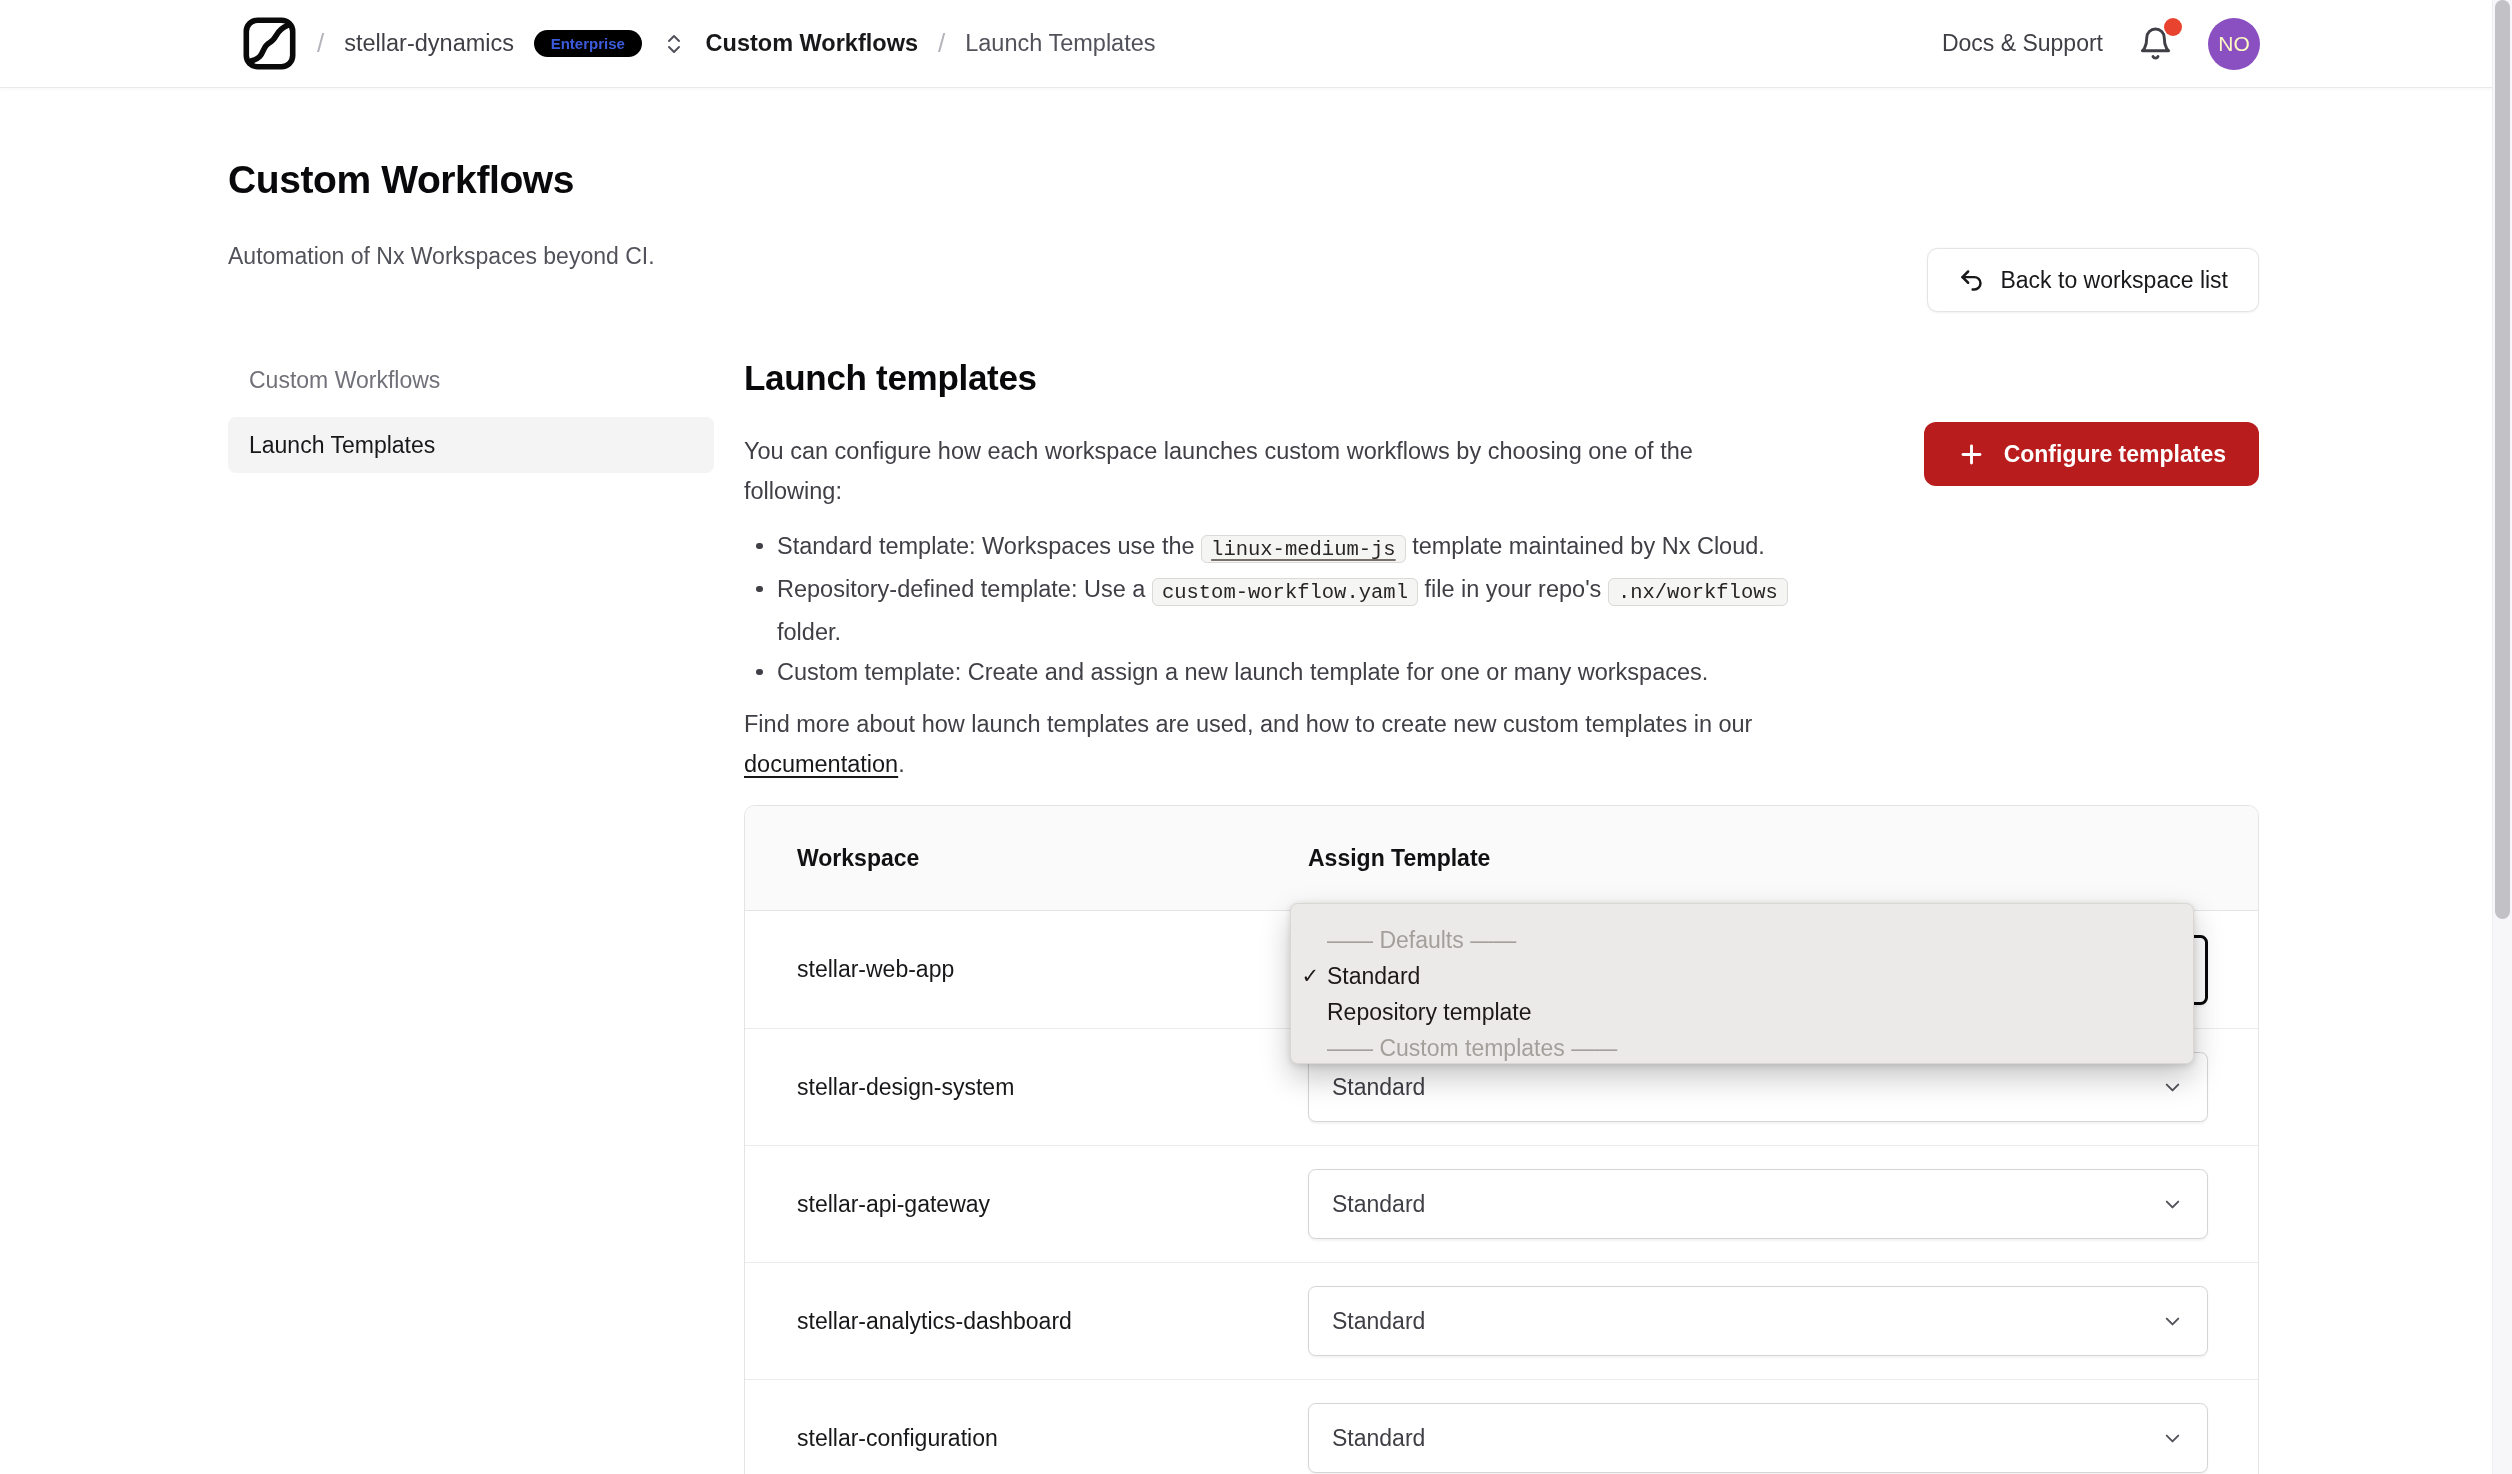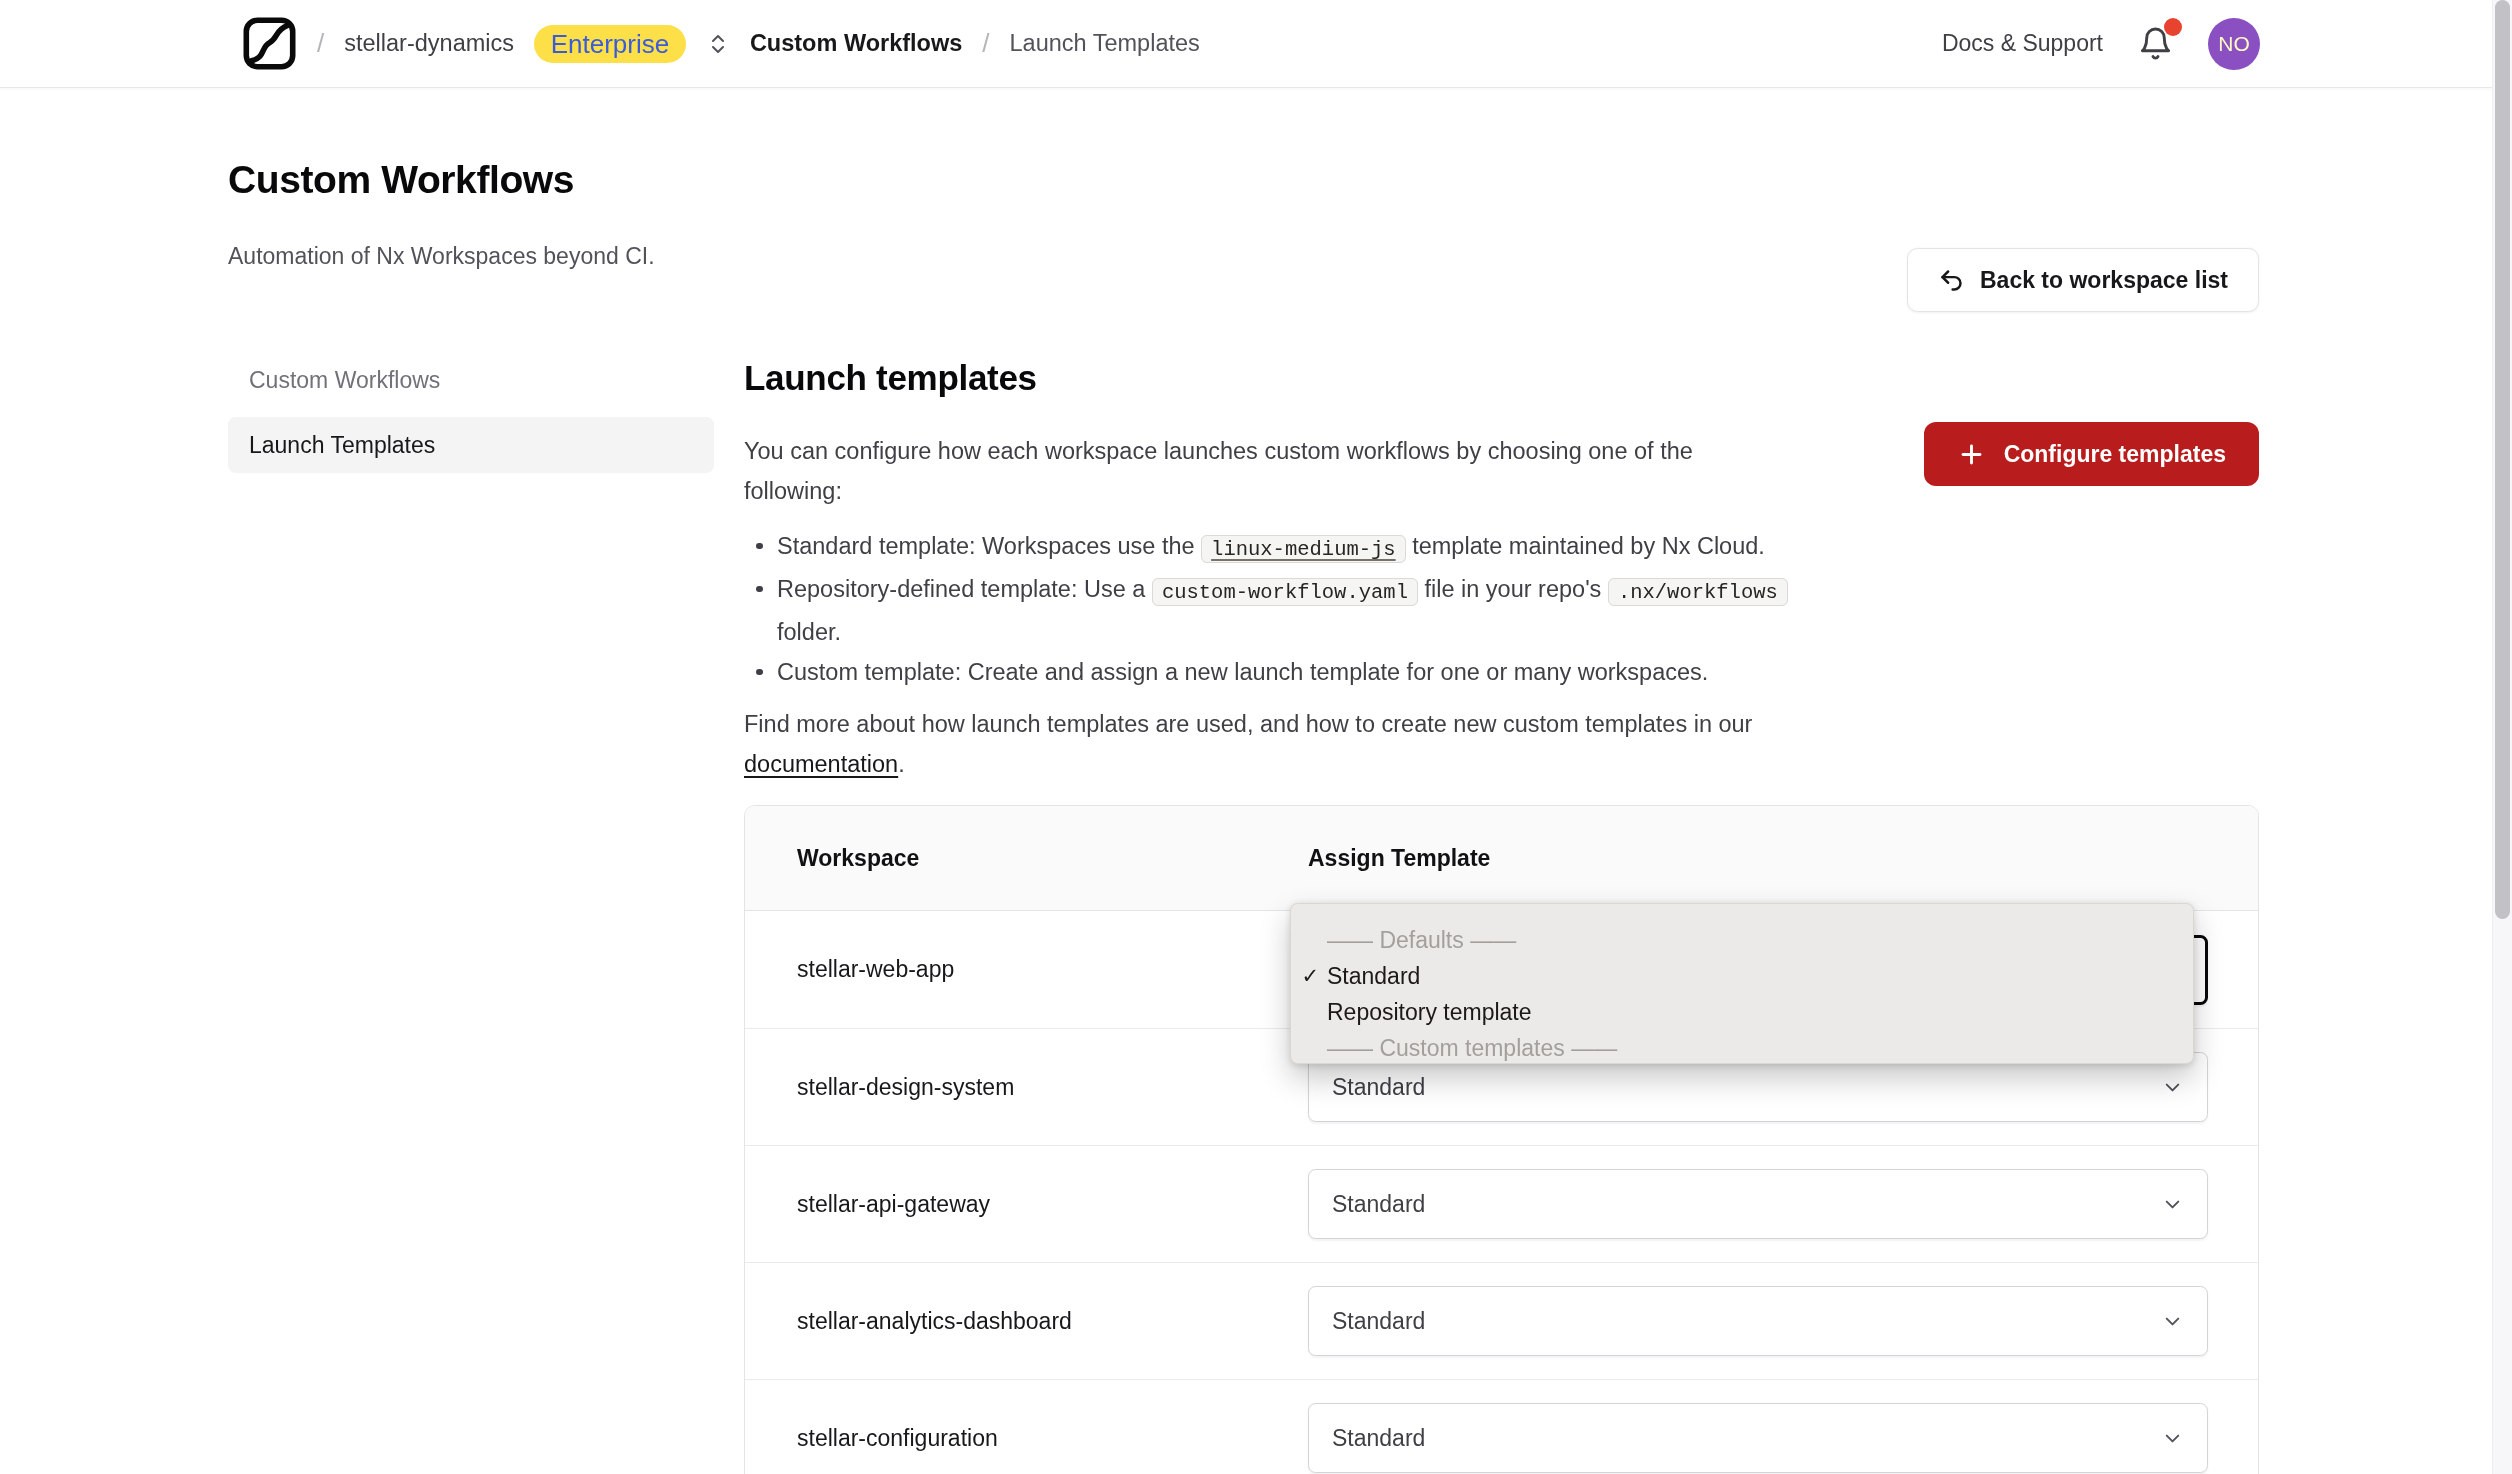--- a/index.html
+++ b/index.html
@@ -15,21 +15,21 @@
     box-shadow:0 1.5px 3px rgba(0,0,0,.03);
     display:flex; align-items:center; justify-content:space-between;
     padding:0 252px 0 242px;
   }
   .crumbs { display:flex; align-items:center; gap:20px; }
   .logo-box { width:55px; height:55px; display:flex; }
   .logo-box svg { width:55px; height:55px; }
   .sep { color:#b4b4bb; font-size:26px; font-weight:300; }
   .org-name { font-size:23.5px; color:#3f3f46; font-weight:500; text-decoration:none; }
   .badge {
-    background:#fde047; color:#3b5bdb; font-size:26px; font-weight:400;
+    background:#000000; color:#3b5bdb; font-size:15px; font-weight:700;
     padding:6px 16.7px; border-radius:759px; line-height:1;
   }
   .switcher { display:flex; align-items:center; cursor:pointer; }
   .crumb-section { font-size:23.5px; font-weight:600; color:#18181b; text-decoration:none; }
   .crumb-page { font-size:23.5px; color:#52525b; }
   .top-right { display:flex; align-items:center; gap:35px; }
   .docs-link { font-size:23px; color:#3f3f46; text-decoration:none; }
   .bell { position:relative; background:none; border:none; padding:0; cursor:pointer; display:flex; }
   .bell .dot { position:absolute; top:-7.6px; right:-9px; width:18px; height:18px; border-radius:50%; background:#e8432e; }
   .avatar {
@@ -39,21 +39,21 @@
   }
   
   .page-head { position:relative; padding:0 253px 0 228px; }
   .page-head h1 { margin:70px 0 0; font-size:39px; font-weight:700; color:#09090b; letter-spacing:-0.4px; }
   .page-sub { margin:41px 0 0; font-size:23px; color:#52525b; }
   .back-btn {
     position:absolute; top:90px; right:253px;
     height:64px; padding:0 30px; display:flex; align-items:center; gap:15px;
     background:#fff; border:1.5px solid #e4e4e7; border-radius:10.6px;
     box-shadow:0 0.8px 2.3px rgba(0,0,0,.06);
-    font-family:inherit; font-size:23px; font-weight:700; color:#18181b; cursor:pointer;
+    font-family:inherit; font-size:23px; font-weight:400; color:#18181b; cursor:pointer;
   }
   
   .content { display:flex; align-items:flex-start; margin-top:82px; padding:0 253px 0 228px; }
   .sidebar { width:486px; flex:none; display:flex; flex-direction:column; gap:9px; }
   .side-item {
     height:56px; display:flex; align-items:center; padding:0 21px;
     border-radius:7.6px; font-size:23px; color:#71717a; cursor:pointer;
   }
   .side-item.active { background:#f4f4f5; color:#18181b; }
   .main { flex:1; min-width:0; margin-left:30px; position:relative; }

